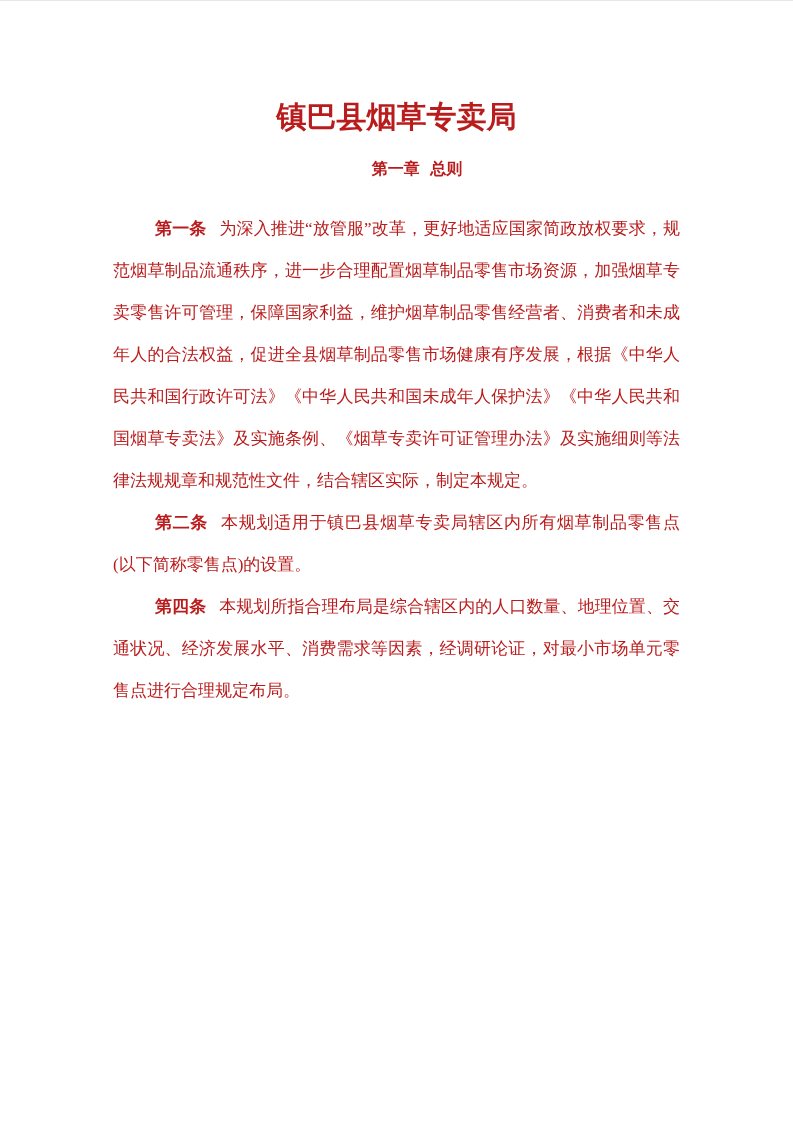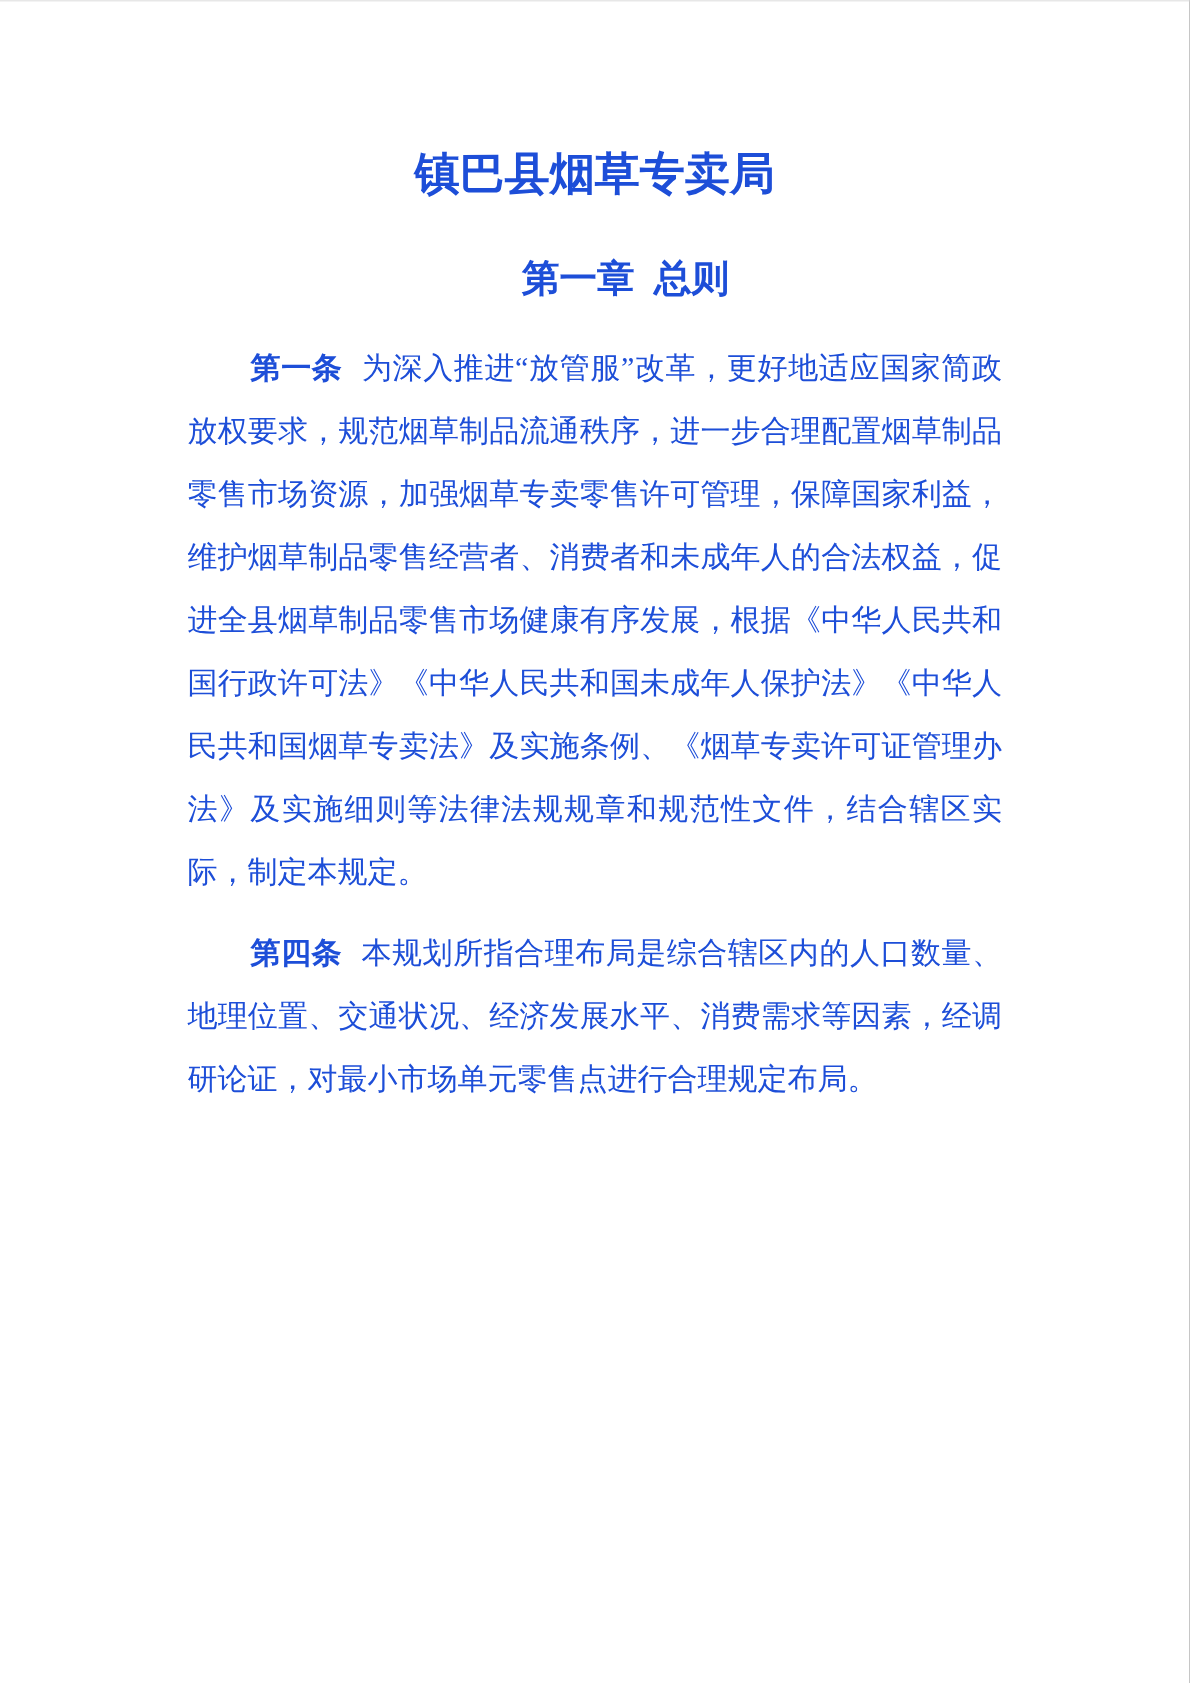--- a/index.html
+++ b/index.html
@@ -6,21 +6,21 @@
     margin: 0;
     padding: 0;
     background: #9a9a9a;
   }
   .page {
     position: relative;
     width: 793px;
     height: 1122px;
     margin: 0 auto;
     background: #ffffff;
-    color: #1d4ed8;
+    color: #b91c1c;
     overflow: hidden;
     border-top: 1px solid #e7e7e7;
     font-family: "Liberation Serif", "DejaVu Serif", serif;
   }
   .content {
     position: absolute;
     left: 113px;
     top: 0;
     width: 567px;
   }
@@ -30,34 +30,34 @@
     line-height: 40px;
     font-weight: bold;
     text-align: center;
     letter-spacing: 0px;
   }
   .title-line {
     display: block;
     white-space: nowrap;
   }
   .chapter-heading {
-    margin: 37px 0 0 41px;
-    font-size: 25px;
+    margin: 20px 0 0 41px;
+    font-size: 16px;
     line-height: 24px;
     font-weight: bold;
     text-align: center;
     word-spacing: 6px;
     font-family: "Liberation Sans", "DejaVu Sans", sans-serif;
   }
   .doc-body {
     margin-top: 27px;
   }
   .article {
-    margin: 12px;
-    font-size: 20px;
+    margin: 0;
+    font-size: 17px;
     line-height: 42px;
     text-align: justify;
     text-justify: inter-ideograph;
     text-indent: 42px;
   }
   .article-number {
     font-weight: bold;
     margin-right: 13px;
   }
 </style>
@@ -70,19 +70,20 @@
     <h1 class="doc-title">
       <span class="title-line">镇巴县烟草专卖局</span>
     </h1>
 
     <h2 class="chapter-heading">第一章 总则</h2>
 
     <div class="doc-body">
 
       <p class="article"><span class="article-number">第一条</span><span>为深入推进“放管服”改革，更好地适应国家简政放权要求，规范烟草制品流通秩序，进一步合理配置烟草制品零售市场资源，加强烟草专卖零售许可管理，保障国家利益，维护烟草制品零售经营者、消费者和未成年人的合法权益，促进全县烟草制品零售市场健康有序发展，根据《中华人民共和国行政许可法》《中华人民共和国未成年人保护法》《中华人民共和国烟草专卖法》及实施条例、《烟草专卖许可证管理办法》及实施细则等法律法规规章和规范性文件，结合辖区实际，制定本规定。</span></p>
 
+      <p class="article"><span class="article-number">第二条</span><span>本规划适用于镇巴县烟草专卖局辖区内所有烟草制品零售点(以下简称零售点)的设置。</span></p>
 
 
       <p class="article"><span class="article-number">第四条</span><span>本规划所指合理布局是综合辖区内的人口数量、地理位置、交通状况、经济发展水平、消费需求等因素，经调研论证，对最小市场单元零售点进行合理规定布局。</span></p>
 
     </div>
   </div>
 </div>
 
 </body></html>

